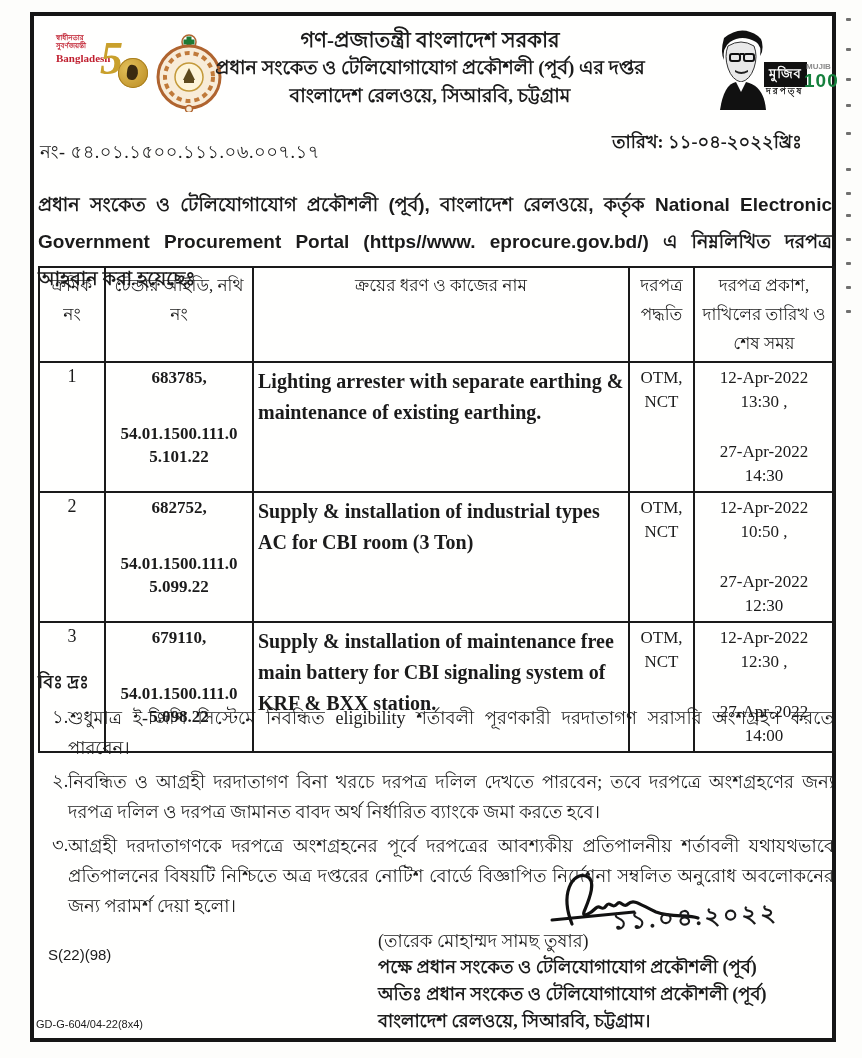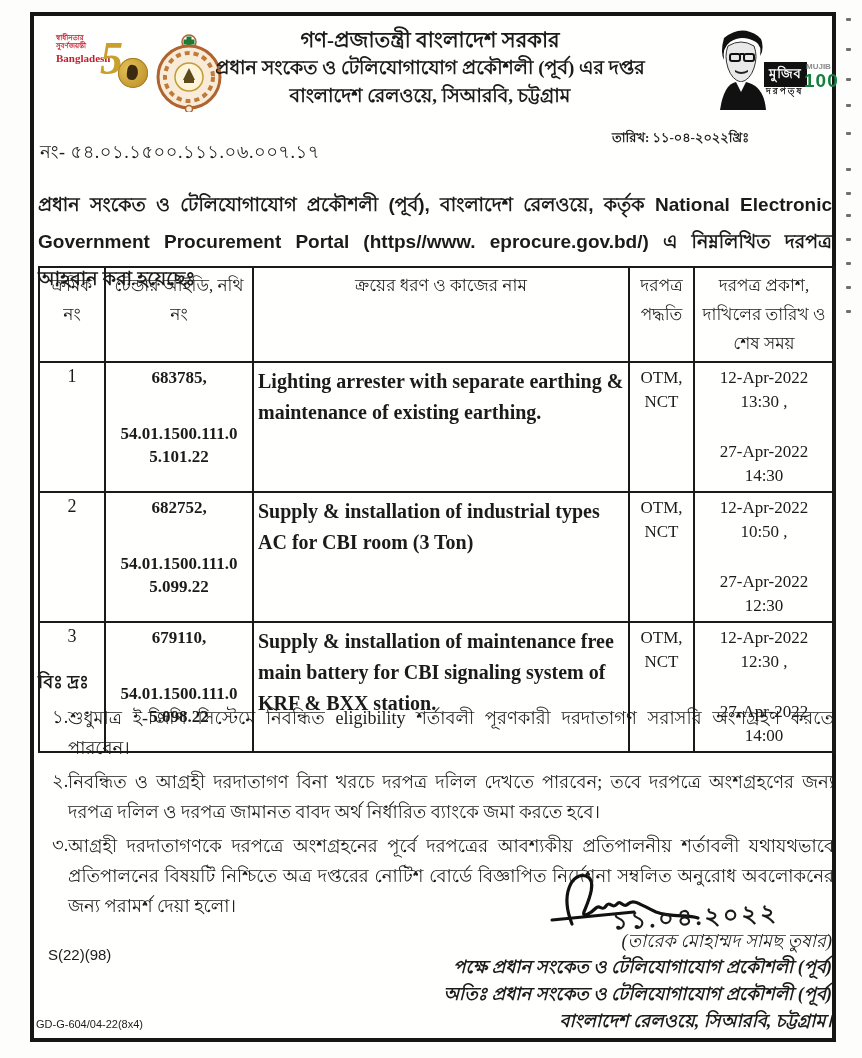--- a/index.html
+++ b/index.html
@@ -30,21 +30,21 @@
     font-family:"Liberation Sans",sans-serif;font-weight:700;font-size:13px;padding:2px 5px;letter-spacing:1px;}
   .mujib .sub{position:absolute;left:60px;top:62px;color:#111;font-family:"Liberation Sans",sans-serif;font-size:9px;font-weight:700;letter-spacing:2px;}
   .mujib .en{position:absolute;left:100px;top:40px;color:#8a8a8a;font-family:"Liberation Sans",sans-serif;font-size:8px;font-weight:700;}
   .mujib .num{position:absolute;left:98px;top:48px;color:#15803d;font-family:"Liberation Sans",sans-serif;font-size:19px;font-weight:700;letter-spacing:1px;}
   .titles{position:absolute;left:205px;top:26px;width:450px;text-align:center;}
   .titles .t1{font-size:21px;font-weight:700;line-height:28px;}
   .titles .t2{font-size:19px;font-weight:700;line-height:28px;}
   .titles .t3{font-size:19px;font-weight:700;line-height:27px;}
   
   .memo{position:absolute;left:40px;top:138px;font-size:18px;letter-spacing:.5px;}
-  .issdate{position:absolute;left:612px;top:128px;font-size:13px;font-weight:700;}
+  .issdate{position:absolute;left:612px;top:128px;font-size:18px;font-weight:700;}
   
   .intro{position:absolute;left:38px;top:186px;width:794px;font-size:19px;font-weight:700;
     line-height:37px;text-align:justify;font-family:Liberation Sans, sans-serif;}
   
   table.tnd{position:absolute;left:38px;top:266px;width:795px;border-collapse:collapse;table-layout:fixed;}
   table.tnd th,table.tnd td{border:2px solid #1a1a1a;vertical-align:top;padding:3px 4px;box-sizing:border-box;}
   table.tnd th{font-size:17px;font-weight:400;line-height:29px;text-align:center;height:68px;}
   td.c-serial{text-align:center;font-size:18px;}
   td.c-id{text-align:center;font-weight:700;font-size:17px;}
   td.c-id .tid{margin-top:2px;}
@@ -57,21 +57,21 @@
   
   .notes{position:absolute;left:38px;top:668px;width:796px;font-size:18px;}
   .notes .lbl{font-weight:700;margin-bottom:4px;}
   .note{display:flex;margin-top:4px;}
   .note .n{width:30px;flex:0 0 30px;text-align:left;padding-left:14px;box-sizing:border-box;}
   .note .t{flex:1;text-align:justify;line-height:30px;}
   
   .sig-scribble{position:absolute;left:538px;top:868px;width:195px;height:64px;}
   .sig-date{position:absolute;left:612px;top:898px;font-size:24px;font-weight:700;
     letter-spacing:3px;transform:rotate(-3deg);}
-  .sig-block{position:absolute;left:396px;top:928px;width:436px;text-align:right;font-style:italic;}
+  .sig-block{position:absolute;left:378px;top:928px;width:436px;text-align:left;}
   .sig-block .name{font-size:18px;line-height:26px;}
   .sig-block .ln{font-size:18px;font-weight:700;line-height:27px;}
   
   .code-left{position:absolute;left:48px;top:946px;font-family:"Liberation Sans",sans-serif;font-size:15px;}
   .code-bottom{position:absolute;left:36px;top:1018px;font-family:"Liberation Sans",sans-serif;font-size:11px;}
   
   .edge{position:absolute;top:0;left:840px;width:22px;height:1058px;}
   .edge i{position:absolute;display:block;background:#4c4c4c;width:5px;height:3px;left:6px;border-radius:1px;opacity:.8;}
 </style>
 </head>

